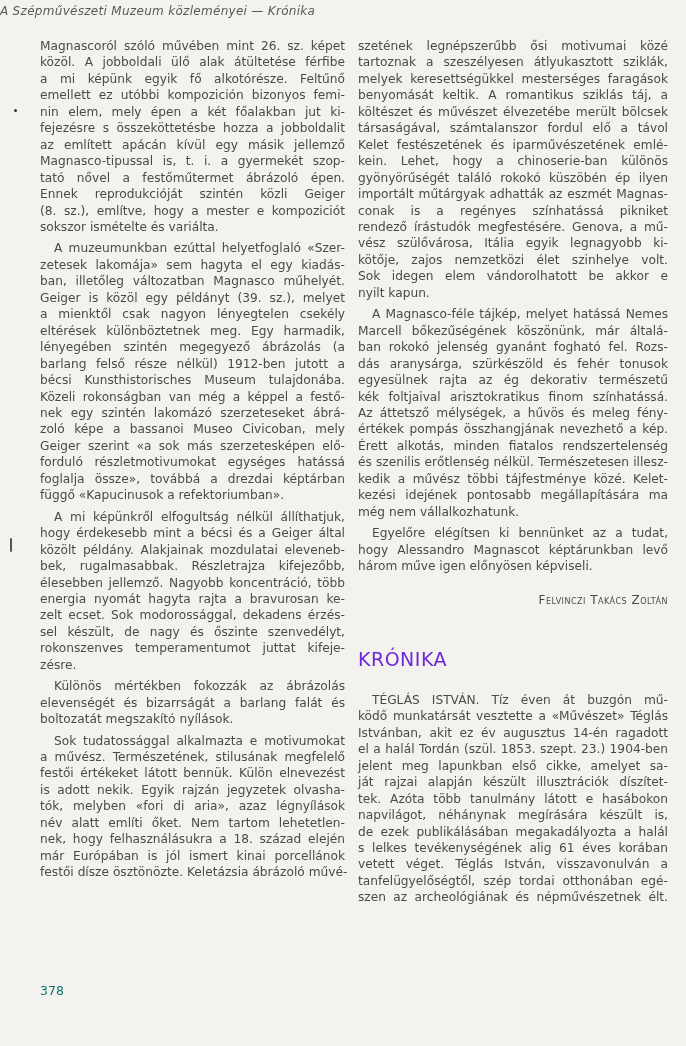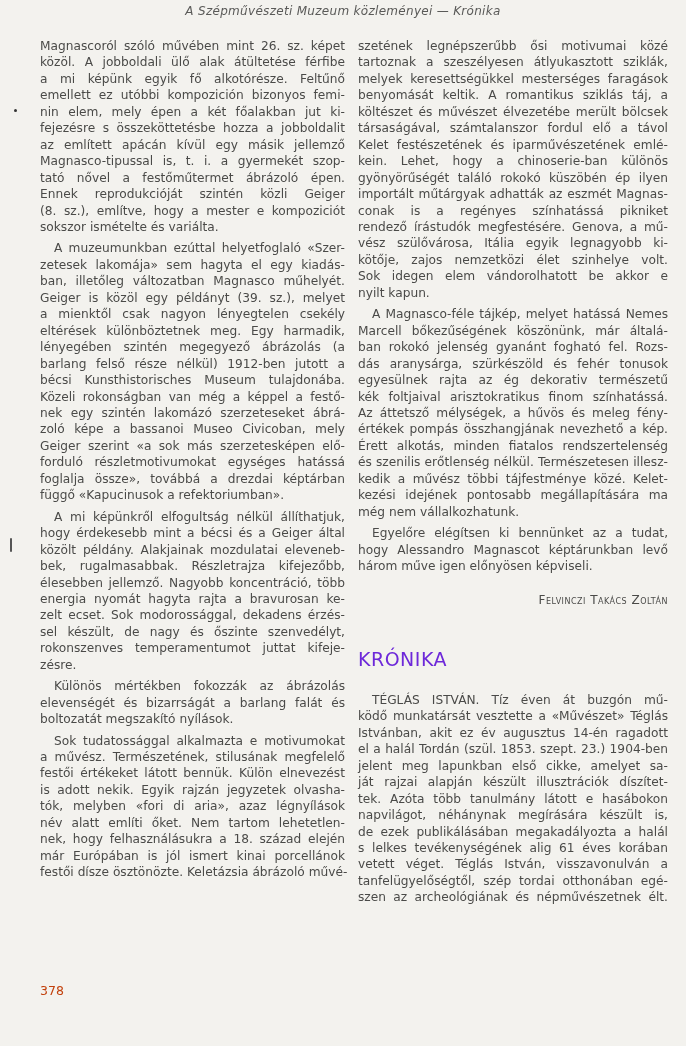--- a/index.html
+++ b/index.html
@@ -5,21 +5,21 @@
   html, body { margin: 0; padding: 0; }
   body {
     width: 686px; height: 1046px; overflow: hidden;
     background: #f3f2ee;
     color: #4a4a48;
     font-family: "DejaVu Sans", sans-serif;
     position: relative;
   }
   .running-head {
     position: absolute; top: 4px; left: 0; width: 686px;
-    text-align: center; font-style: italic; font-size: 12px;
+    text-align: left; font-style: italic; font-size: 12px;
     color: #5a5a58; letter-spacing: 0.3px;
   }
   .col {
     position: absolute; top: 38px;
     font-size: 12.2px; line-height: 16.45px;
   }
   .col.left { left: 40px; width: 305px; }
   .col.right { left: 358px; width: 310px; }
   .line {
     display: block; white-space: nowrap;
@@ -30,21 +30,21 @@
   .para-gap { height: 5px; }
   .signature {
     display: block; text-align: right; font-variant: small-caps;
     letter-spacing: 0.5px; font-size: 12px; margin-top: 17px;
   }
   .section-title {
     font-size: 19px; letter-spacing: 0.5px; color: #6d28d9;
     margin-top: 40px; margin-bottom: 22px; line-height: 22px;
   }
   .page-number {
-    position: absolute; left: 40px; top: 983px; font-size: 12.5px; color: #c2410c;
+    position: absolute; left: 40px; top: 983px; font-size: 12.5px; color: #0f766e;
   }
   .speck { position: absolute; background: #333; border-radius: 50%; }
 </style>
 </head>
 <body>
 
 <div class="running-head">A Szépművészeti Muzeum közleményei — Krónika</div>
 
 <div class="col left" id="left-col">
     <div>

